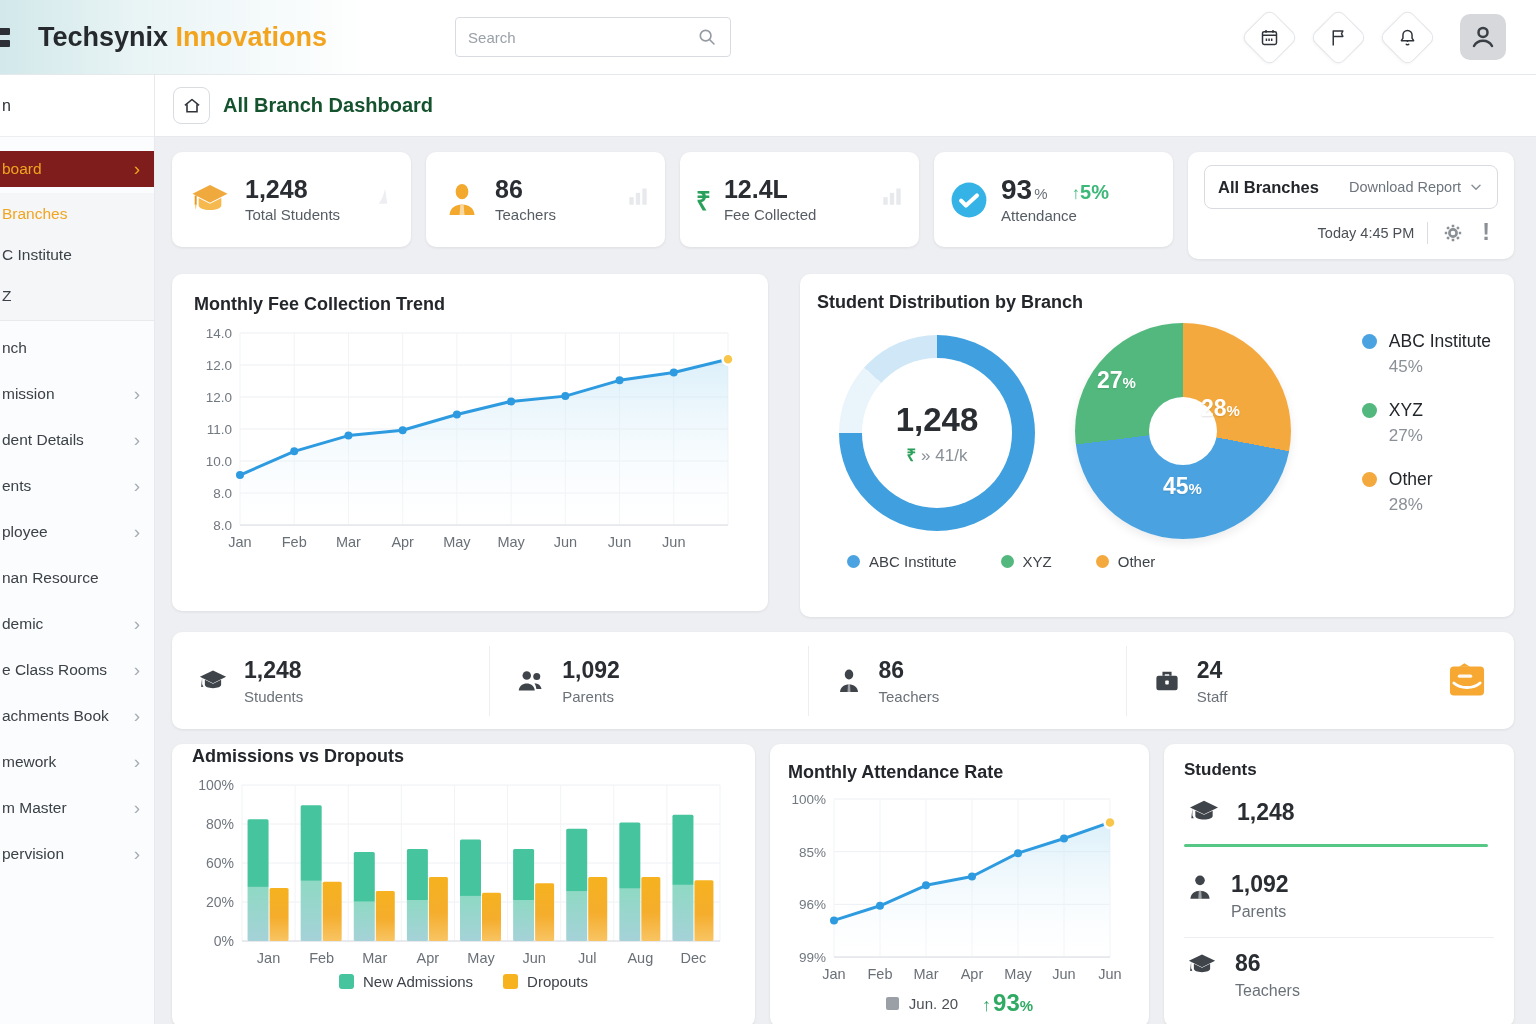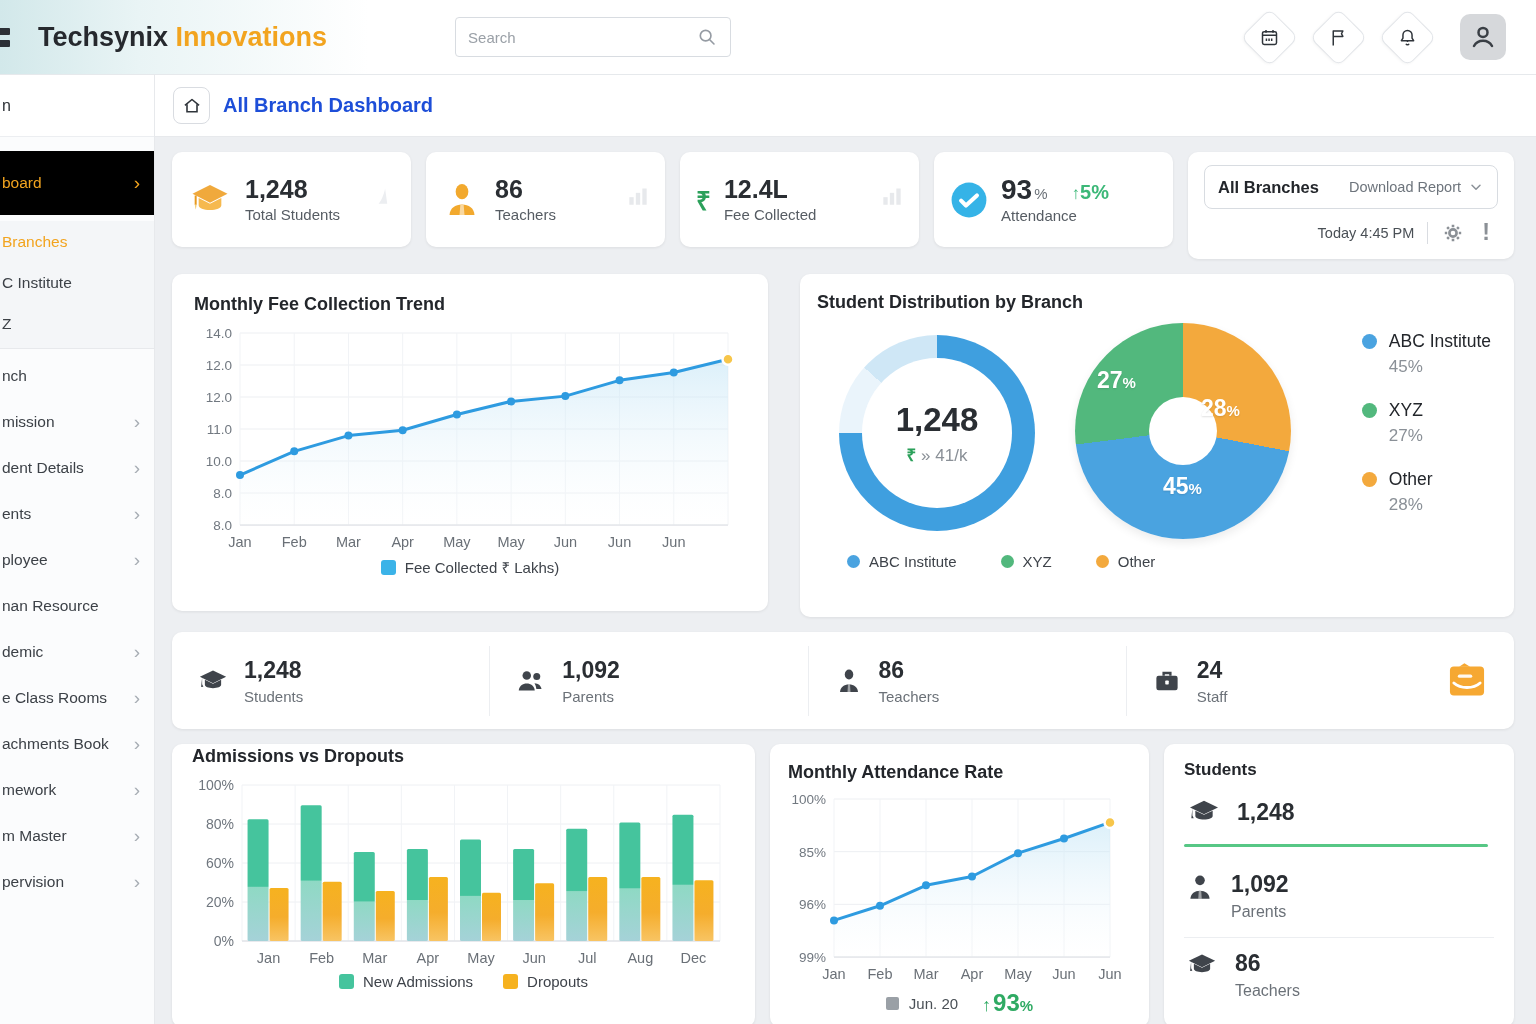--- a/index.html
+++ b/index.html
@@ -26,31 +26,31 @@
     align-items:center;justify-content:center;margin-left:4px;cursor:pointer}
   
   .shell{display:flex;height:949px}
   .sidebar{width:155px;background:#fbfcfd;border-right:1px solid #e7e9ec;flex-shrink:0}
   .sb-top{height:62px;border-bottom:1px solid #eceef1;display:flex;align-items:center;
     padding-left:2px;font-size:16px;color:#2e3338;background:#fff}
   .sb-nav{margin-top:14px}
   .sb-item{height:46px;display:flex;align-items:center;padding:0 14px 0 2px;font-size:15.5px;
     color:#3c4147;cursor:pointer;white-space:nowrap;overflow:hidden}
   .sb-item .sb-arrow{margin-left:auto;color:#a7adb4;font-size:19px}
-  .sb-item.active{background:#000000;height:64px}
+  .sb-item.active{background:#7f1d1d;height:36px}
   .accent{color:#f2a41f !important}
   .sb-group{background:#f4f6f8;border-bottom:1px solid #e7e9ec;margin-top:6px;padding-bottom:4px}
   .sb-group .sb-item{height:41px;background:transparent}
   
   .main{flex:1;display:flex;flex-direction:column;min-width:0}
   .crumb{height:62px;background:#fff;border-bottom:1px solid #e7e9ec;display:flex;
     align-items:center;padding:0 18px;flex-shrink:0}
   .home-btn{width:37px;height:37px;border:1px solid #d9dce1;border-radius:8px;background:#fff;
     display:flex;align-items:center;justify-content:center;cursor:pointer}
-  .crumb h1{font-size:20px;margin-left:13px;font-weight:600;color:#1d4ed8}
+  .crumb h1{font-size:20px;margin-left:13px;font-weight:600;color:#14532d}
   .content{flex:1;background:#edeff2;padding:15px 22px 10px 17px}
   .card{background:#fff;border-radius:10px;box-shadow:0 1px 3px rgba(20,24,31,.08)}
   
   .row1{display:flex;gap:15px}
   .stat{flex:1;height:95px;display:flex;align-items:center;padding:0 16px;gap:13px;position:relative}
   .stat-val{font-size:25px;font-weight:bold;color:#2a2e33;line-height:1.05}
   .stat-lbl{font-size:15px;color:#565c63;margin-top:3px}
   .rupee-big{font-size:26px;font-weight:bold;color:#2ba05a}
   .mini-chart{position:absolute;right:14px;top:30px}
   .delta{color:#3cb878;font-weight:bold;font-size:20px;margin-left:24px;white-space:nowrap}
@@ -418,25 +418,20 @@
               <text x="46" y="224" text-anchor="middle" font-size="14.5" fill="#6a7077">Jan</text>
               <text x="100.22222222222223" y="224" text-anchor="middle" font-size="14.5" fill="#6a7077">Feb</text>
               <text x="154.44444444444446" y="224" text-anchor="middle" font-size="14.5" fill="#6a7077">Mar</text>
               <text x="208.66666666666666" y="224" text-anchor="middle" font-size="14.5" fill="#6a7077">Apr</text>
               <text x="262.8888888888889" y="224" text-anchor="middle" font-size="14.5" fill="#6a7077">May</text>
               <text x="317.1111111111111" y="224" text-anchor="middle" font-size="14.5" fill="#6a7077">May</text>
               <text x="371.3333333333333" y="224" text-anchor="middle" font-size="14.5" fill="#6a7077">Jun</text>
               <text x="425.55555555555554" y="224" text-anchor="middle" font-size="14.5" fill="#6a7077">Jun</text>
               <text x="479.77777777777777" y="224" text-anchor="middle" font-size="14.5" fill="#6a7077">Jun</text>
             </svg>
-          <div class="legend">
-            <span>
-              <span class="sw" style="background: rgb(59, 179, 232);"></span><span>Fee Collected ₹ Lakhs)</span>
-            </span>
-          </div>
         </div>
 
         <div class="card dist-card">
           <div class="chart-title">Student Distribution by Branch</div>
           <div class="dist-body">
             <div class="ring-wrap">
               <div class="ring" style="background: conic-gradient(rgb(63, 159, 223) 0deg, rgb(63, 159, 223) 270deg, rgb(234, 244, 251) 270deg, rgb(234, 244, 251) 312deg, rgb(207, 231, 246) 312deg, rgb(207, 231, 246) 360deg);">
                 <div class="ring-hole">
                   <div class="ring-total">1,248</div>
                   <div class="ring-sub">

